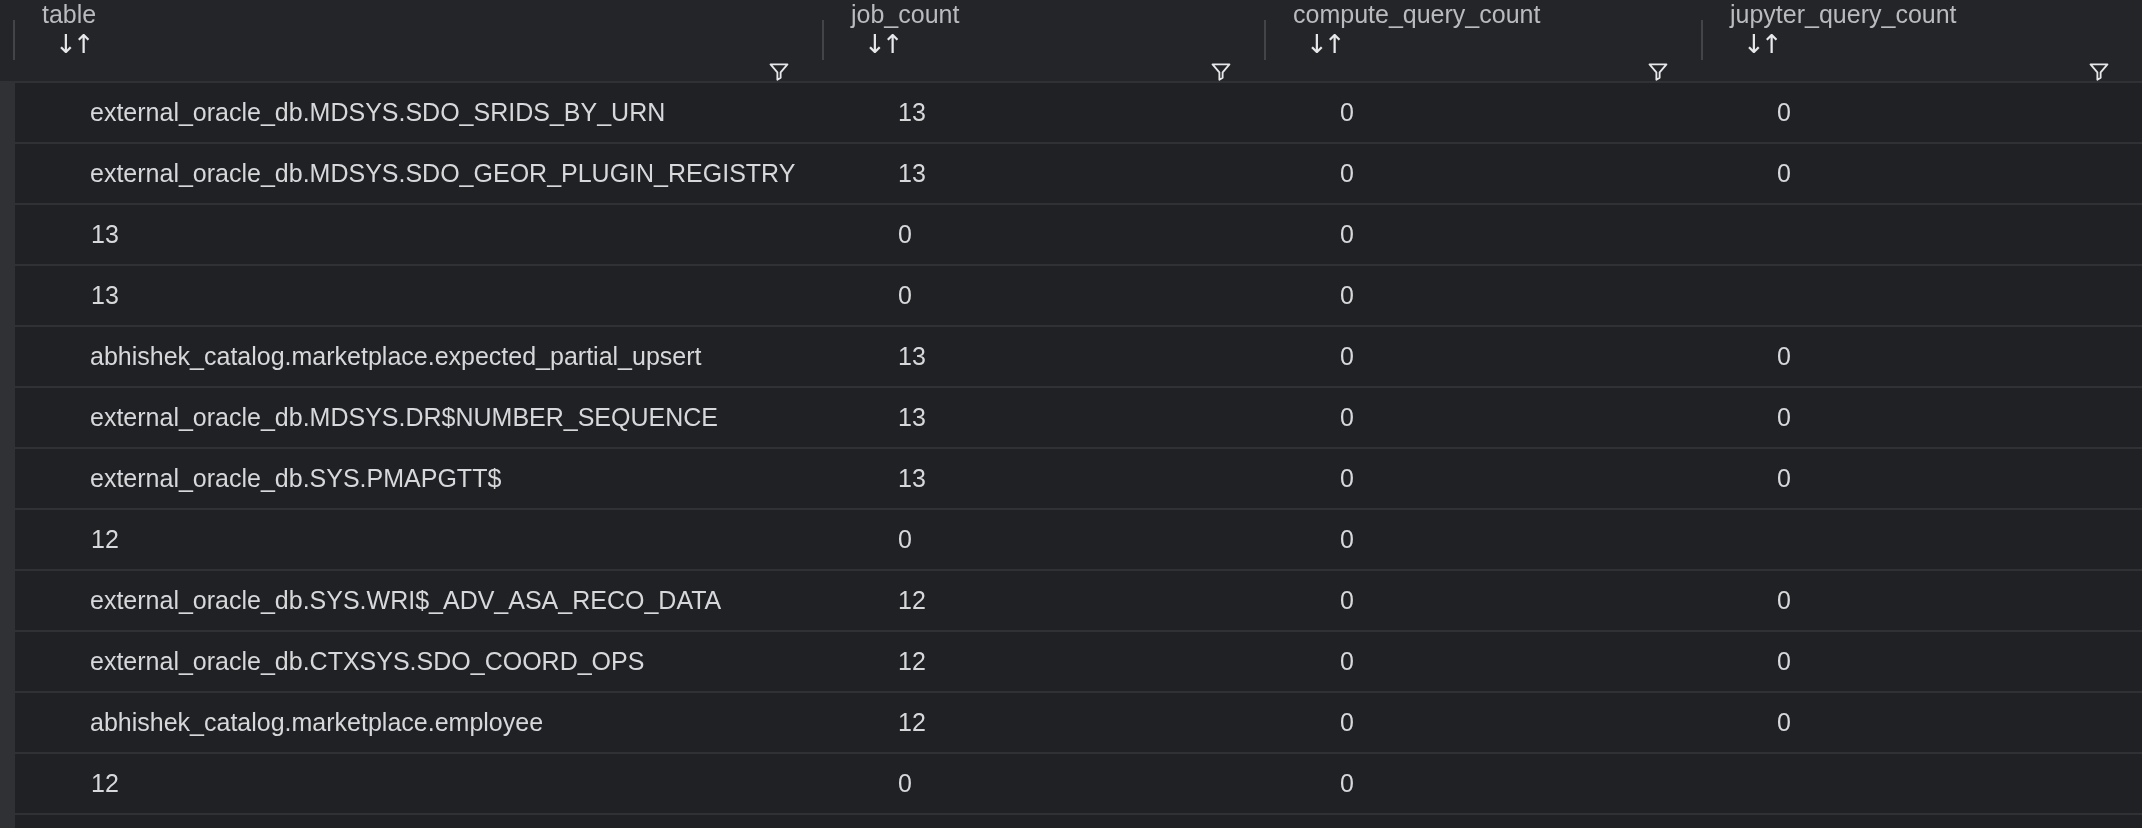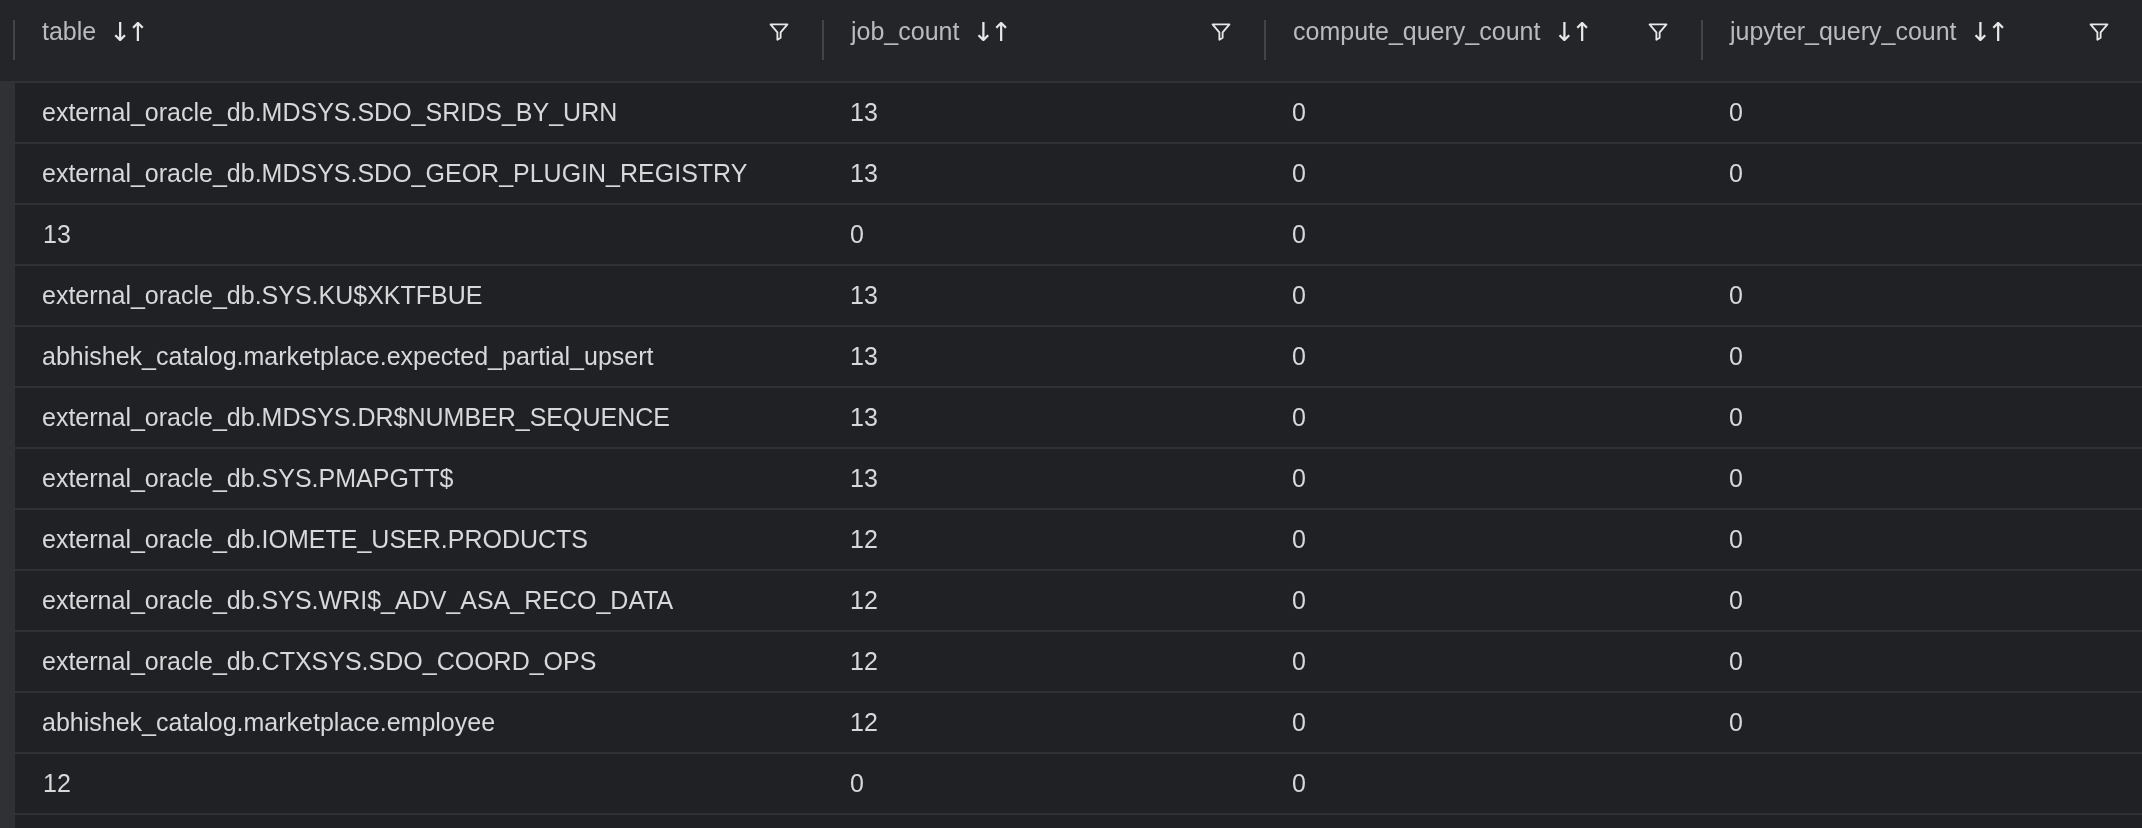--- a/index.html
+++ b/index.html
@@ -19,25 +19,26 @@
   .header {
     display: grid;
     grid-template-columns: 809px 442px 437px 441px;
     padding-left: 13px;
     height: 81px;
     background: #242528;
   }
   .hcell {
     position: relative;
     display: flex;
-    align-items: center;
+    align-items: flex-start;
     height: 81px;
     padding: 0 30px 18px 29px;
     cursor: pointer;
     overflow: hidden;
+    flex-direction: column;
   }
   .hcell::before {
     content: "";
     position: absolute;
     left: 0;
     top: 20px;
     height: 40px;
     width: 2px;
     background: #434447;
   }
@@ -75,20 +76,21 @@
     margin-top: 2px;
     background: #202124;
   }
   .cell {
     line-height: 59px;
     font-size: 25px;
     color: #d7d8da;
     padding-left: 28px;
     white-space: nowrap;
     overflow: hidden;
+    margin-left: 48px;
   }
   .cell.first { padding-left: 27px; }
   .row-partial {
     height: 13px;
     margin-top: 2px;
     background: #202124;
   }
 </style>
 </head>
 <body>
@@ -152,21 +154,20 @@
     <div class="cell">13</div>
     <div class="cell">0</div>
     <div class="cell">0</div>
   </div>
       <div class="row">
     <div class="cell">13</div>
     <div class="cell">0</div>
     <div class="cell">0</div>
   </div>
       <div class="row">
-    <div class="cell first">external_oracle_db.SYS.KU$XKTFBUE</div>
     <div class="cell">13</div>
     <div class="cell">0</div>
     <div class="cell">0</div>
   </div>
       <div class="row">
     <div class="cell first">abhishek_catalog.marketplace.expected_partial_upsert</div>
     <div class="cell">13</div>
     <div class="cell">0</div>
     <div class="cell">0</div>
   </div>
@@ -176,21 +177,20 @@
     <div class="cell">0</div>
     <div class="cell">0</div>
   </div>
       <div class="row">
     <div class="cell first">external_oracle_db.SYS.PMAPGTT$</div>
     <div class="cell">13</div>
     <div class="cell">0</div>
     <div class="cell">0</div>
   </div>
       <div class="row">
-    <div class="cell first">external_oracle_db.IOMETE_USER.PRODUCTS</div>
     <div class="cell">12</div>
     <div class="cell">0</div>
     <div class="cell">0</div>
   </div>
       <div class="row">
     <div class="cell first">external_oracle_db.SYS.WRI$_ADV_ASA_RECO_DATA</div>
     <div class="cell">12</div>
     <div class="cell">0</div>
     <div class="cell">0</div>
   </div>

